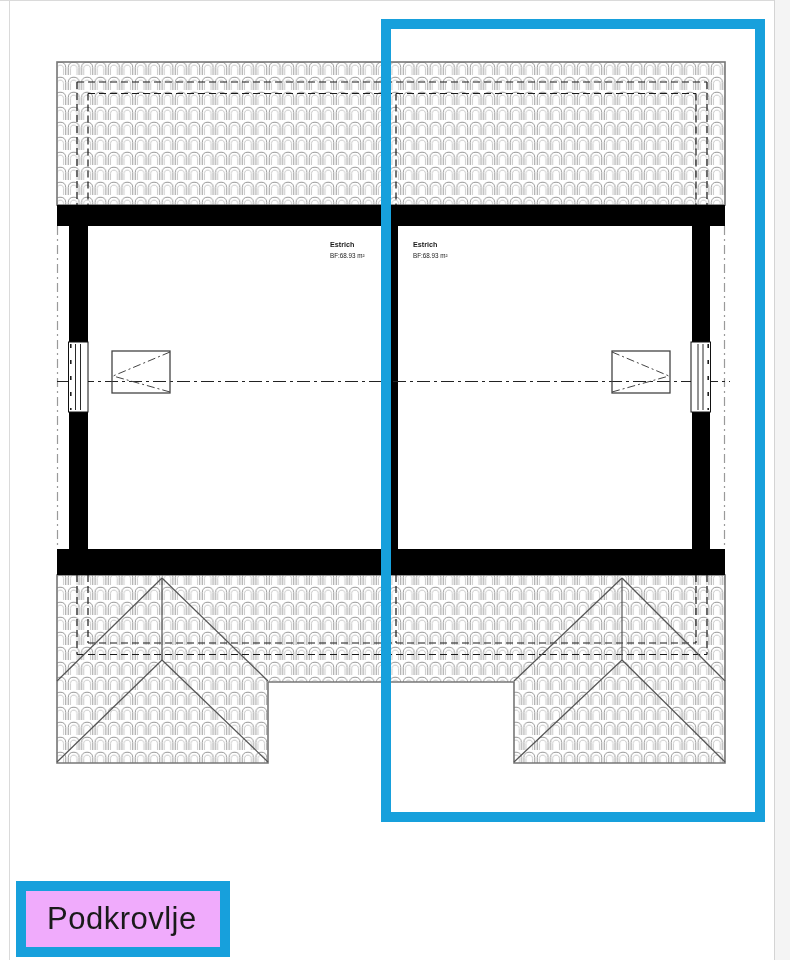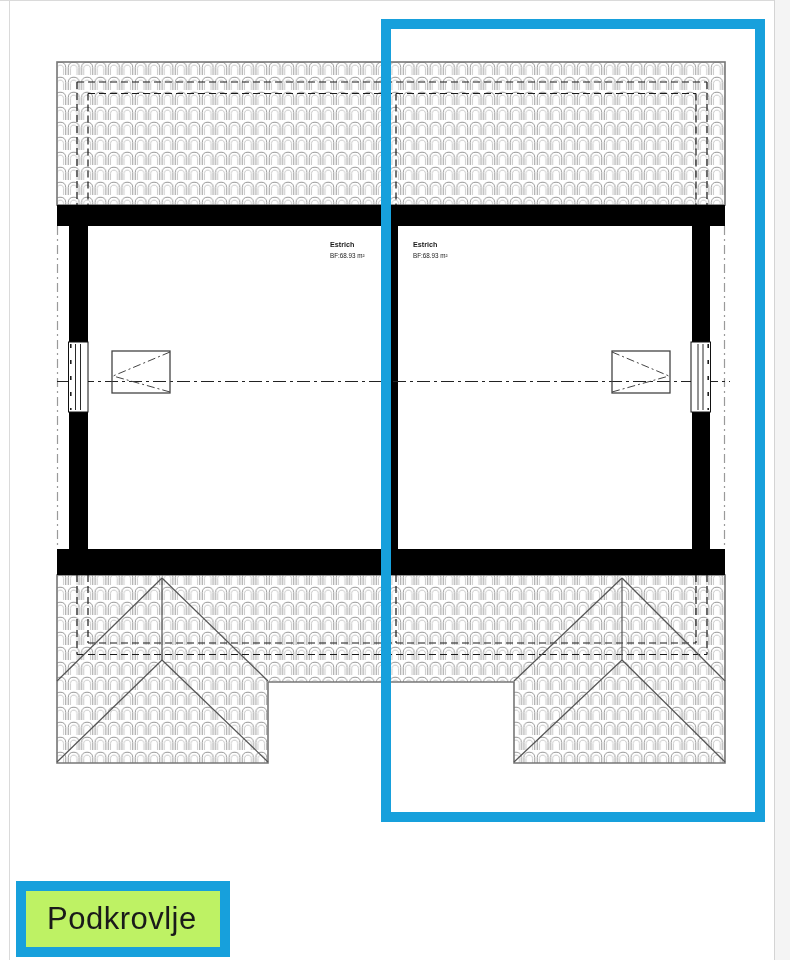--- a/index.html
+++ b/index.html
@@ -11,21 +11,21 @@
   .page-left-border{position:absolute;left:9px;top:0;width:1px;height:960px;background:#dadada;}
   .page-right-border{position:absolute;left:774px;top:0;width:1px;height:960px;background:#d4d4d4;}
   .page-right-gutter{position:absolute;left:775px;top:0;width:15px;height:960px;background:#f4f4f4;}
   .plan-svg{position:absolute;left:0;top:0;}
   .highlight-rect{
     position:absolute;left:381px;top:19px;width:384px;height:803px;
     border:10px solid #17A0DC;box-sizing:border-box;background:transparent;
   }
   .floor-label-box{
     position:absolute;left:16px;top:881px;width:214px;height:76px;
-    border:10px solid #17A0DC;box-sizing:border-box;background:#bef264;
+    border:10px solid #17A0DC;box-sizing:border-box;background:#f0abfc;
     display:flex;align-items:center;
   }
   .floor-label-text{
     font-size:31px;color:#1a1a1a;padding-left:21px;letter-spacing:0.5px;
   }
   text{font-family:"Liberation Sans",sans-serif;fill:#1a1a1a;}
   .room-name{font-size:7.2px;font-weight:bold;}
   .room-area{font-size:6.3px;}
 </style>
 </head>

